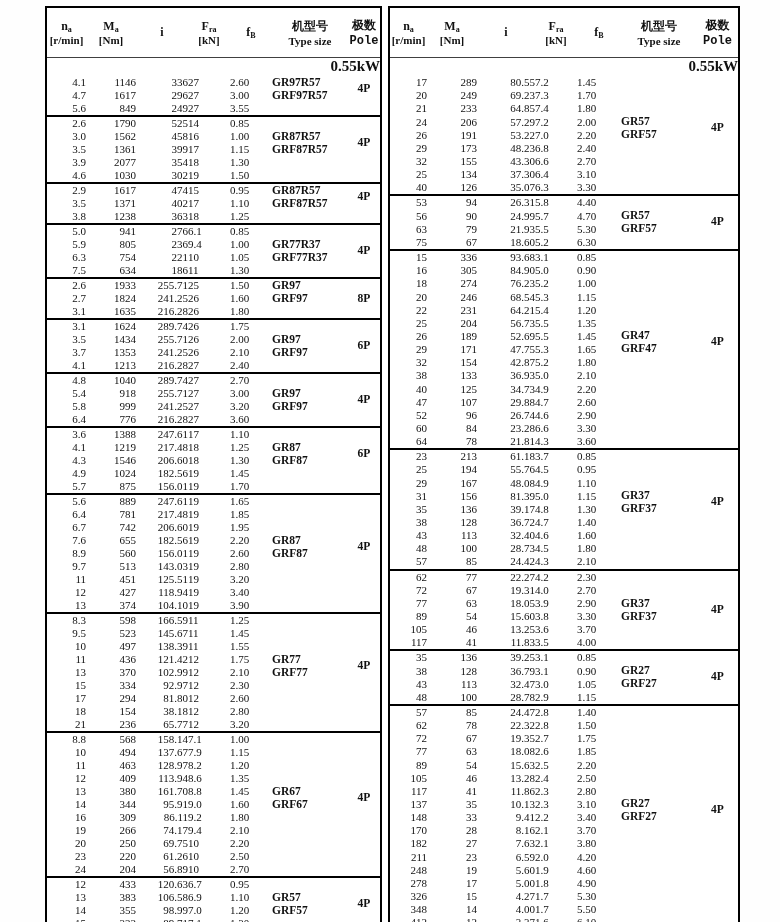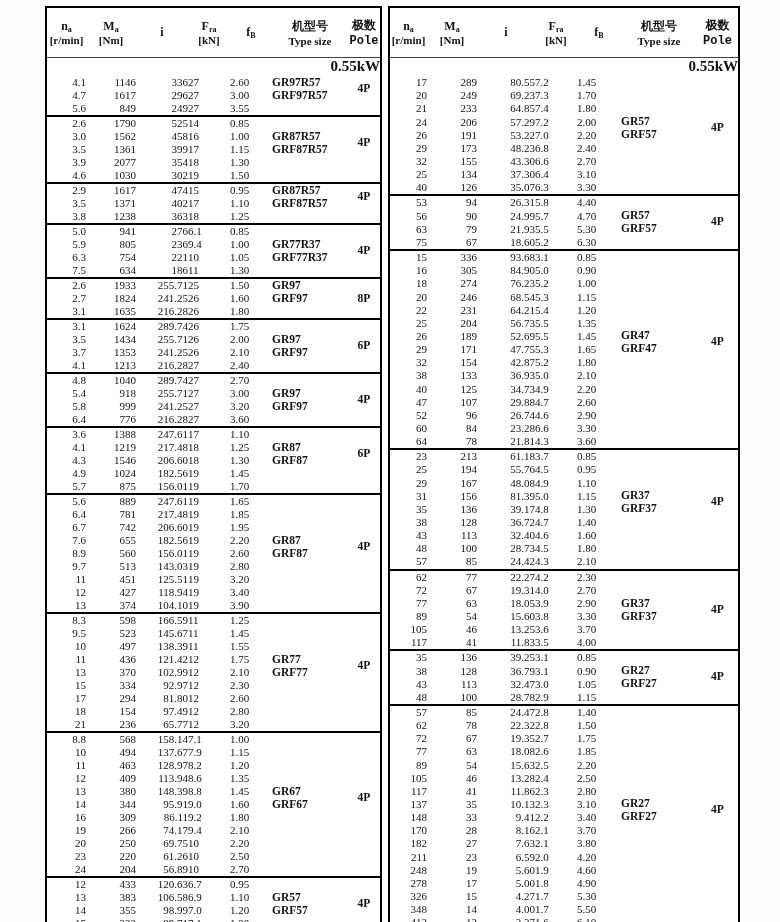--- a/index.html
+++ b/index.html
@@ -485,21 +485,21 @@
         <tr>
           <td class="c-na">17</td>
           <td class="c-ma">294</td>
           <td class="c-i">81.80</td>
           <td class="c-fra">12</td>
           <td class="c-fb">2.60</td>
         </tr>
         <tr>
           <td class="c-na">18</td>
           <td class="c-ma">154</td>
-          <td class="c-i">97.49</td>
+          <td class="c-i">38.18</td>
           <td class="c-fra">12</td>
           <td class="c-fb">2.80</td>
         </tr>
         <tr>
           <td class="c-na">21</td>
           <td class="c-ma">236</td>
           <td class="c-i">65.77</td>
           <td class="c-fra">12</td>
           <td class="c-fb">3.20</td>
         </tr>
@@ -536,21 +536,21 @@
         <tr>
           <td class="c-na">12</td>
           <td class="c-ma">409</td>
           <td class="c-i">113.94</td>
           <td class="c-fra">8.6</td>
           <td class="c-fb">1.35</td>
         </tr>
         <tr>
           <td class="c-na">13</td>
           <td class="c-ma">380</td>
-          <td class="c-i">148.39</td>
+          <td class="c-i">161.70</td>
           <td class="c-fra">8.8</td>
           <td class="c-fb">1.45</td>
         </tr>
         <tr>
           <td class="c-na">14</td>
           <td class="c-ma">344</td>
           <td class="c-i">95.91</td>
           <td class="c-fra">9.0</td>
           <td class="c-fb">1.60</td>
         </tr>

